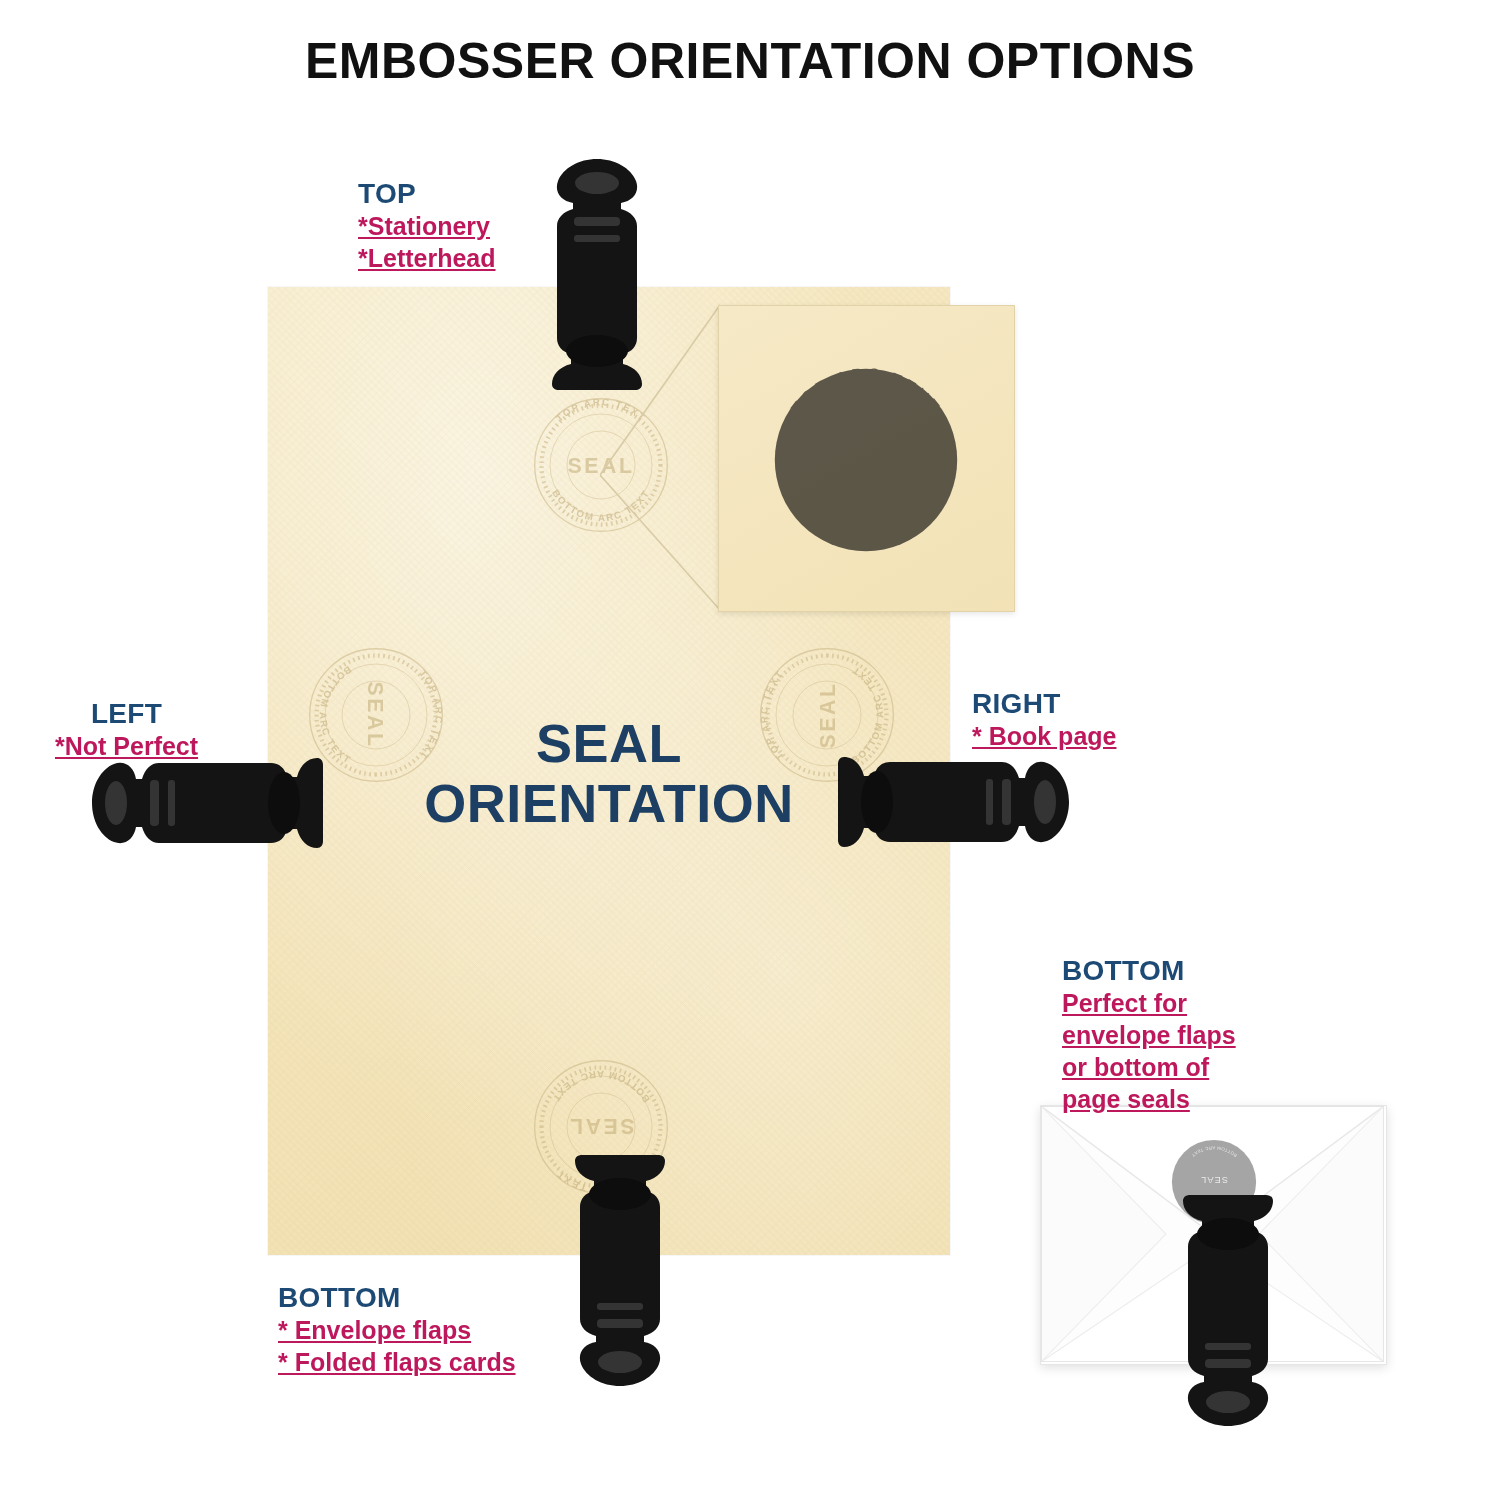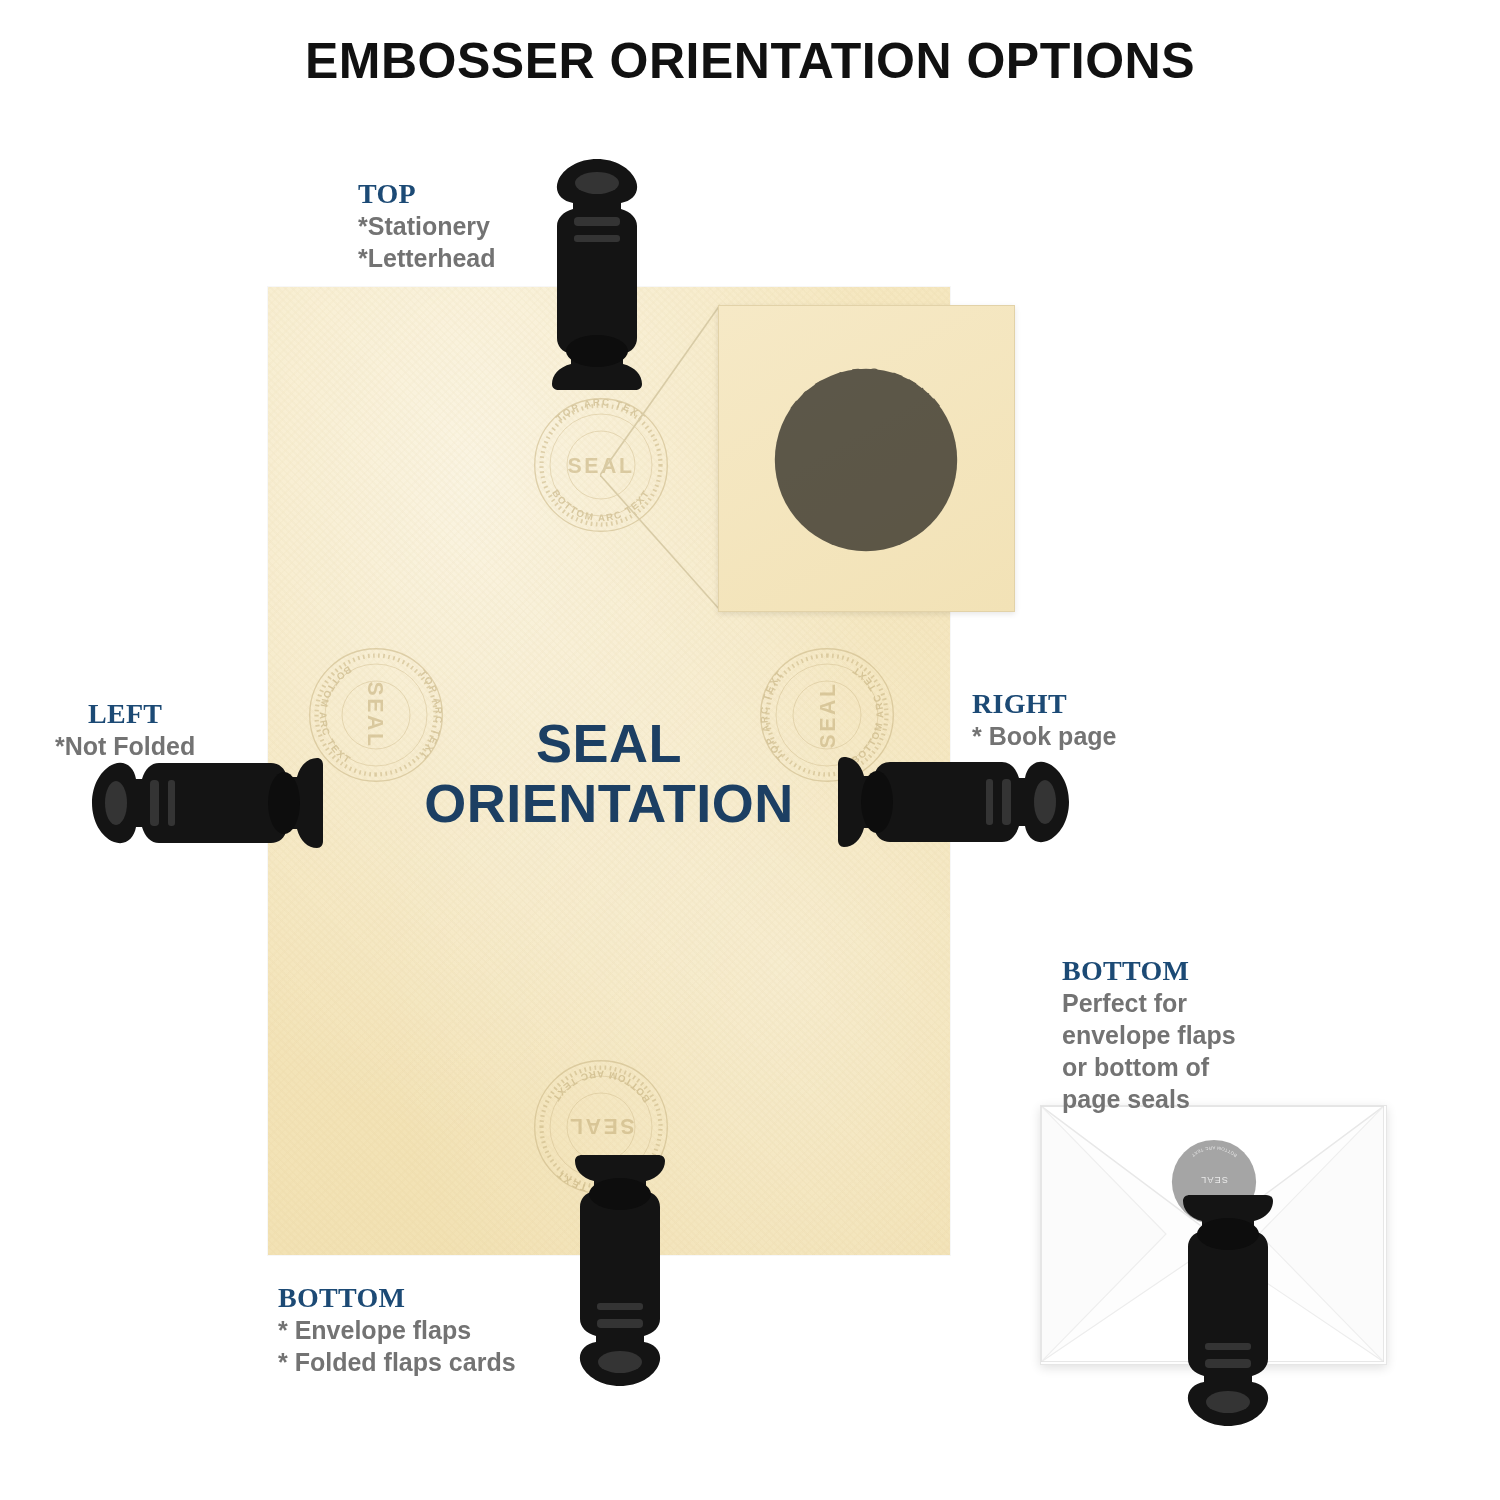--- a/index.html
+++ b/index.html
@@ -81,22 +81,22 @@
   .embosser svg{display:block;}
 
   .emb-top{left:540px;top:155px;}
   .emb-left{left:88px;top:745px;}
   .emb-right{left:838px;top:745px;}
   .emb-bottom{left:562px;top:1155px;}
   .emb-env{left:1170px;top:1195px;}
 
   
   .lbl{position:absolute;}
-  .lbl .hd{color:#1c4a75;font-weight:bold;font-size:28px;letter-spacing:.3px;font-family:Liberation Serif, serif;}
-  .lbl .bd{color:#737373;font-weight:bold;font-size:25px;line-height:1.28;}
+  .lbl .hd{color:#1c4a75;font-weight:bold;font-size:28px;letter-spacing:.3px;}
+  .lbl .bd{color:#be185d;font-weight:bold;font-size:25px;line-height:1.28;text-decoration:underline;}
 
   .lbl-top{left:358px;top:178px;}
   .lbl-left{left:55px;top:698px;text-align:center;}
   .lbl-right{left:972px;top:688px;}
   .lbl-bottom{left:278px;top:1282px;}
   .lbl-bottom-env{left:1062px;top:955px;}
 
   
   .envelope{
     position:absolute;left:1040px;top:1105px;width:345px;height:258px;
@@ -328,21 +328,21 @@
   </div>
 
   <div class="lbl lbl-top">
     <div class="hd">TOP</div>
     <div class="bd">*Stationery</div>
     <div class="bd">*Letterhead</div>
   </div>
 
   <div class="lbl lbl-left">
     <div class="hd">LEFT</div>
-    <div class="bd">*Not Folded</div>
+    <div class="bd">*Not Perfect</div>
   </div>
 
   <div class="lbl lbl-right">
     <div class="hd">RIGHT</div>
     <div class="bd">* Book page</div>
   </div>
 
   <div class="lbl lbl-bottom">
     <div class="hd">BOTTOM</div>
     <div class="bd">* Envelope flaps</div>

